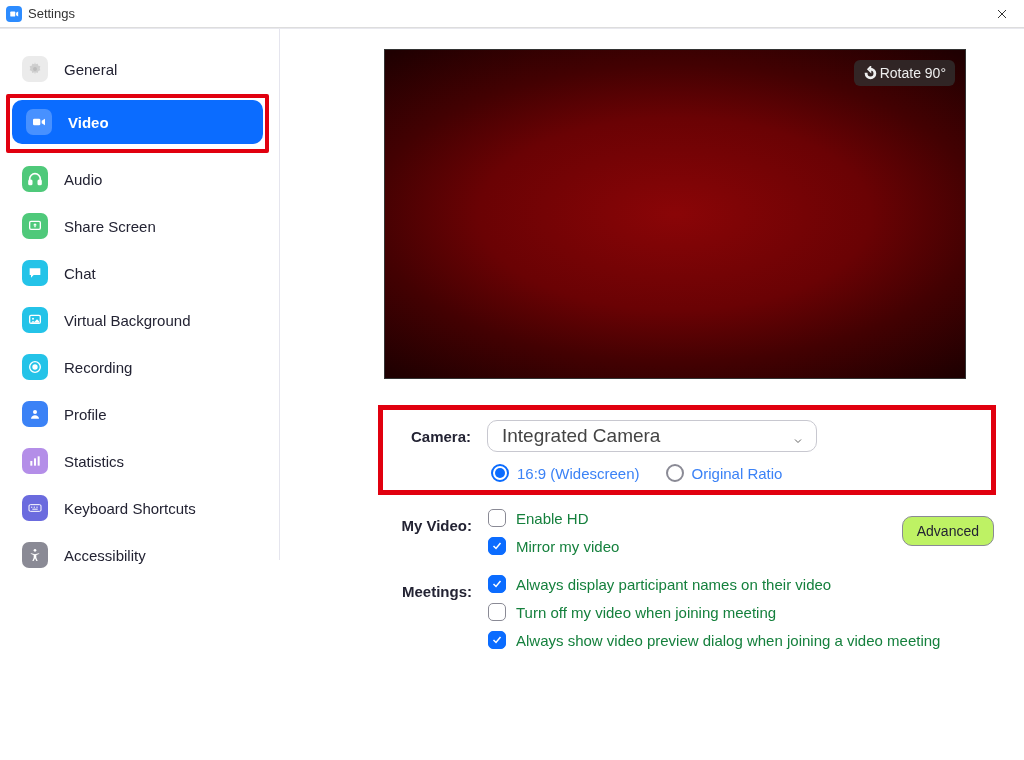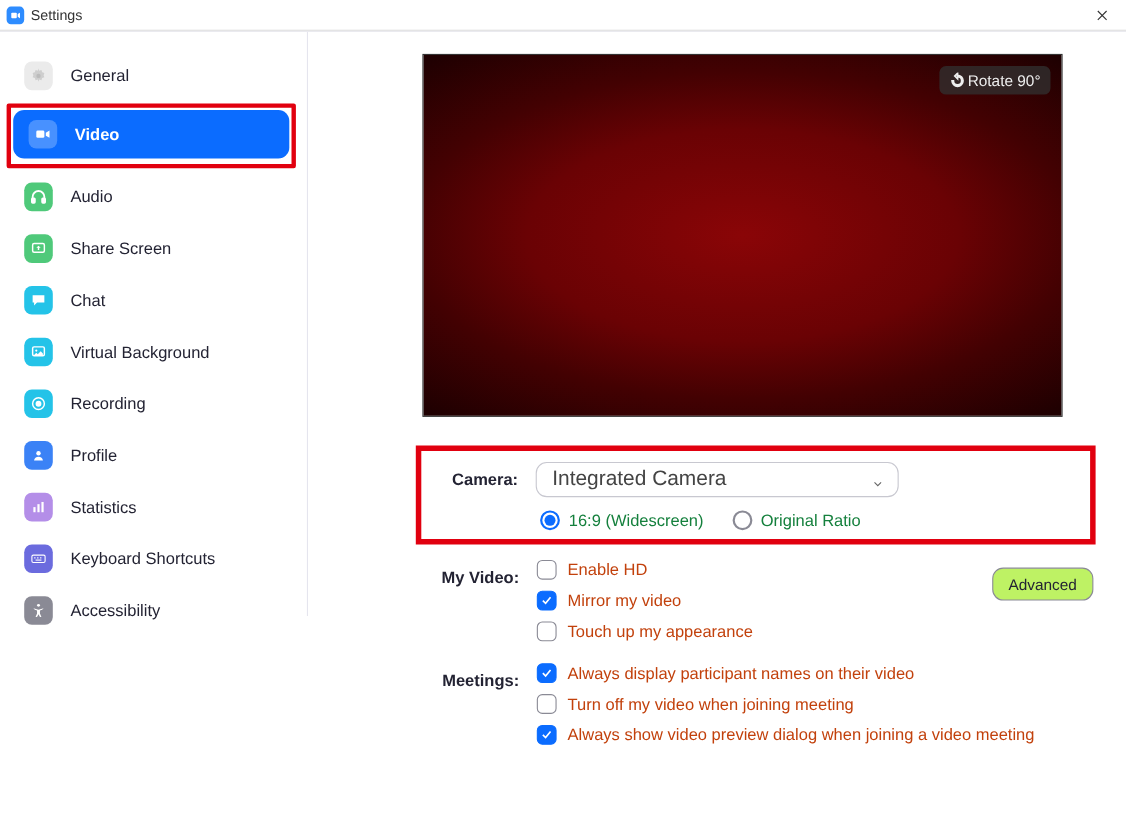--- a/index.html
+++ b/index.html
@@ -135,32 +135,32 @@
     cursor: pointer;
     position: relative;
     font-size: 19px;
   }
   .select .chev {
     position: absolute; right: 12px; top: 50%; transform: translateY(-50%);
     width: 12px; height: 12px;
   }
 
   .radio-row { display: flex; gap: 26px; margin-top: 12px; padding-left: 4px; }
-  .radio { display: flex; align-items: center; gap: 8px; cursor: pointer; font-size: 15px; color:#15803d;}
+  .radio { display: flex; align-items: center; gap: 8px; cursor: pointer; font-size: 15px; color:#3b82f6;}
   .radio-circle {
     width: 18px; height: 18px; border-radius: 50%;
     border: 2px solid #8a8a95;
     display: flex; align-items: center; justify-content: center;
   }
   .radio.selected .radio-circle { border-color: #0b6cff; }
   .radio.selected .radio-dot {
     width: 10px; height: 10px; border-radius: 50%; background: #0b6cff;
   }
 
-  .check-row { display: flex; align-items: center; gap: 10px; margin-bottom: 10px; font-size: 15px; color:#c2410c;}
+  .check-row { display: flex; align-items: center; gap: 10px; margin-bottom: 10px; font-size: 15px; color:#15803d;}
   .checkbox {
     width: 18px; height: 18px; border-radius: 5px;
     border: 1.5px solid #8a8a95;
     display: inline-flex; align-items: center; justify-content: center;
     cursor: pointer;
     flex-shrink: 0;
   }
   .checkbox.checked { background: #0b6cff; border-color: #0b6cff; }
   .checkbox.checked svg { display: block; }
   .checkbox svg { display: none; width: 12px; height: 12px; }
@@ -369,26 +369,20 @@
             <span>Enable HD</span>
           </div>
           <div class="check-row">
             <span class="checkbox checked">
               <svg viewBox="0 0 24 24" fill="none" stroke="#fff" stroke-width="3">
                   <path d="M5 12l5 5 9-11"></path>
                 </svg>
             </span>
             <span>Mirror my video</span>
           </div>
-          <div class="check-row">
-            <span class="checkbox">
-              
-            </span>
-            <span>Touch up my appearance</span>
-          </div>
         </div>
       </div>
 
       <div class="form-row" style="margin-top:6px">
         <div class="label-col">Meetings:</div>
         <div class="ctl-col">
           <div class="check-row">
             <span class="checkbox checked">
               <svg viewBox="0 0 24 24" fill="none" stroke="#fff" stroke-width="3">
                   <path d="M5 12l5 5 9-11"></path>

